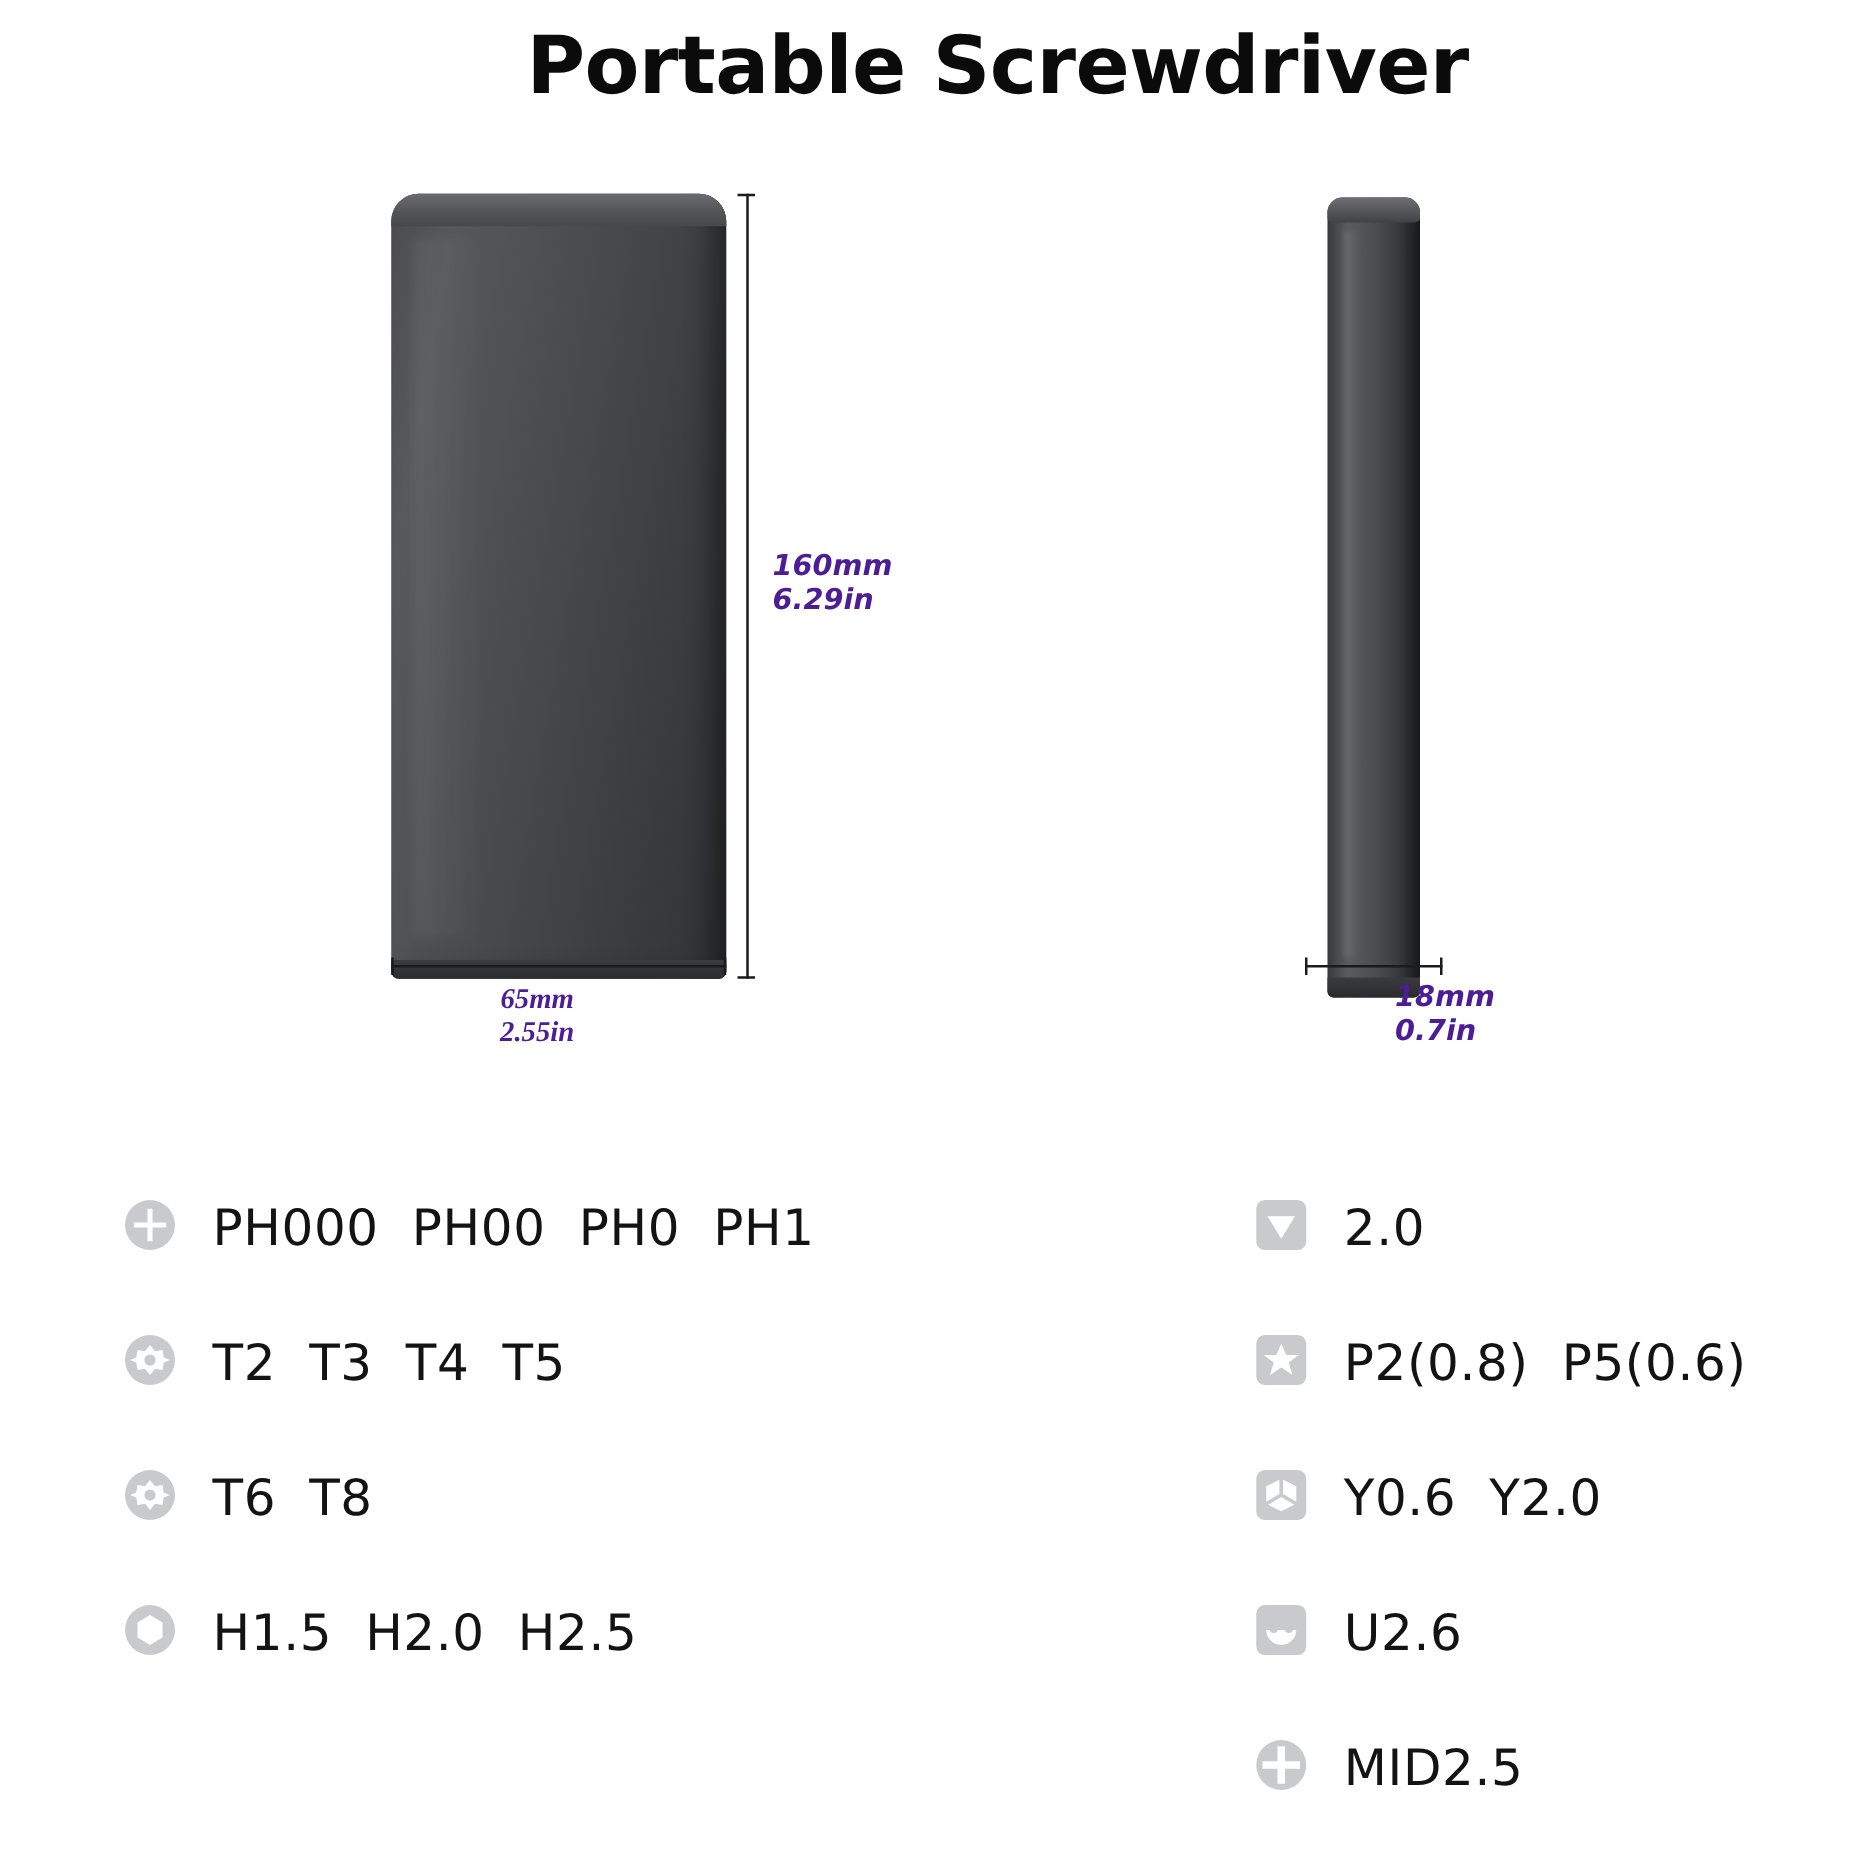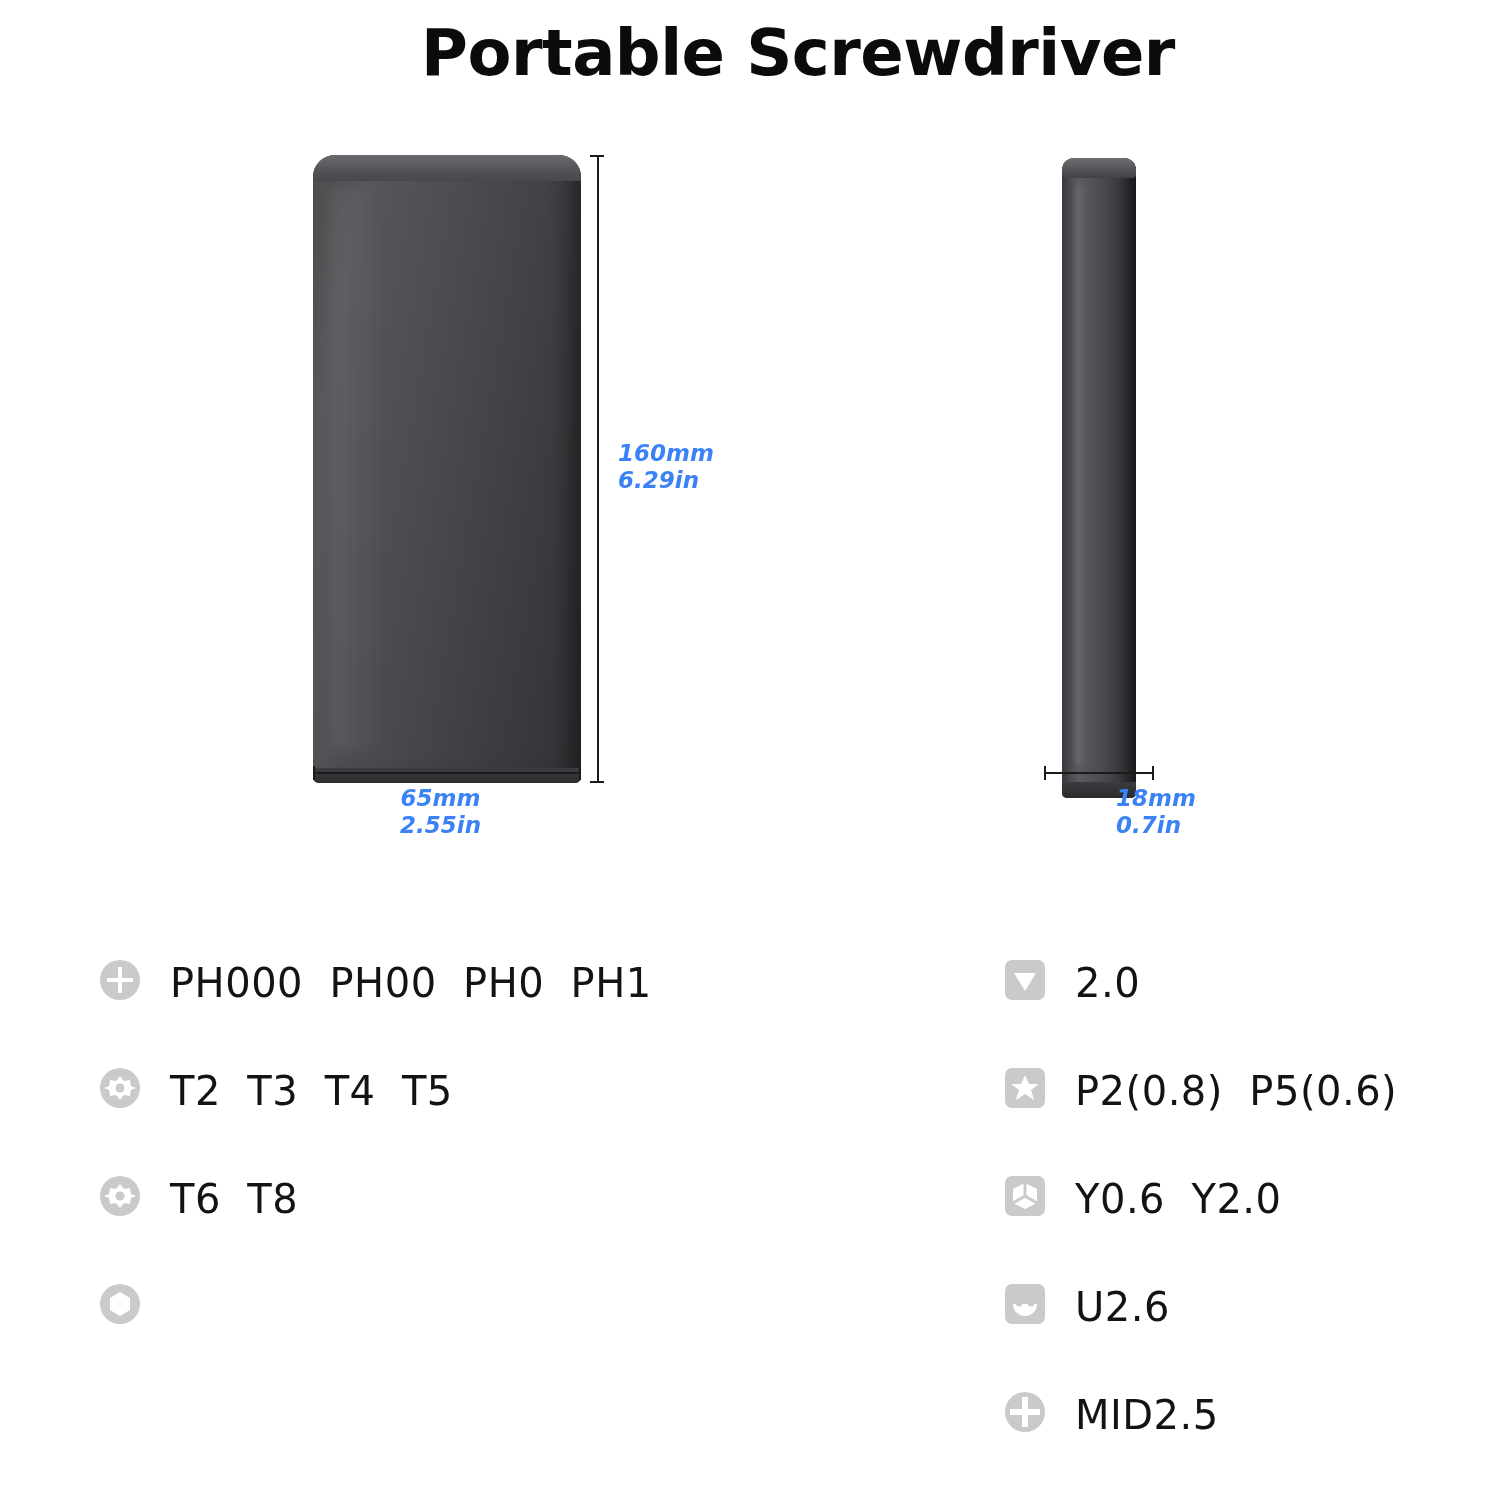--- a/index.html
+++ b/index.html
@@ -142,21 +142,21 @@
     width: 2px;
     height: 14px;
     background: #1b1b1b;
   }
   .dim-label {
     position: absolute;
     font-family: "DejaVu Sans", sans-serif;
     font-style: italic;
     font-weight: bold;
     font-size: 23px;
-    color: #3b82f6;
+    color: #4c1d95;
     line-height: 1.18;
     white-space: pre;
   }
 
   
   #bits {
     position: absolute;
     top: 960px;
     left: 0;
     width: 1500px;
@@ -223,21 +223,21 @@
 
     <div class="dim-v-line" style="left:597px; top:25px; height:628px;"></div>
     <div class="tick-h" style="left:590px; top:25px;"></div>
     <div class="tick-h" style="left:590px; top:651px;"></div>
     <div class="dim-label" style="left:618px; top:310px;">160mm
 6.29in</div>
 
     <div class="dim-h-line" style="left:313px; top:642px; width:268px;"></div>
     <div class="tick-v" style="left:313px; top:636px;"></div>
     <div class="tick-v" style="left:579px; top:636px;"></div>
-    <div class="dim-label" style="left:400px; top:655px; text-align:center;">65mm
+    <div class="dim-label" style="left:400px; top:655px; text-align:center;font-family:Liberation Serif, serif;">65mm
 2.55in</div>
 
     <div class="dim-h-line" style="left:1044px; top:642px; width:110px;"></div>
     <div class="tick-v" style="left:1044px; top:636px;"></div>
     <div class="tick-v" style="left:1152px; top:636px;"></div>
     <div class="dim-label" style="left:1116px; top:655px;">18mm
 0.7in</div>
   </div>
 
   <div id="bits">
@@ -284,20 +284,21 @@
 
       <div class="bit-row">
         <div class="bit-icon">
           <div class="ic-circle"></div>
           <div class="ic-inner">
             <svg width="40" height="40" viewBox="0 0 40 40">
               <path d="M20 8 L30 14 L30 26 L20 32 L10 26 L10 14 Z" fill="#ffffff"></path>
             </svg>
           </div>
         </div>
+        <div class="bit-label">H1.5  H2.0  H2.5</div>
       </div>
 
     </div>
 
     <div class="col" id="col-right">
 
       <div class="bit-row">
         <div class="bit-icon">
           <div class="ic-square"></div>
           <div class="ic-inner">

